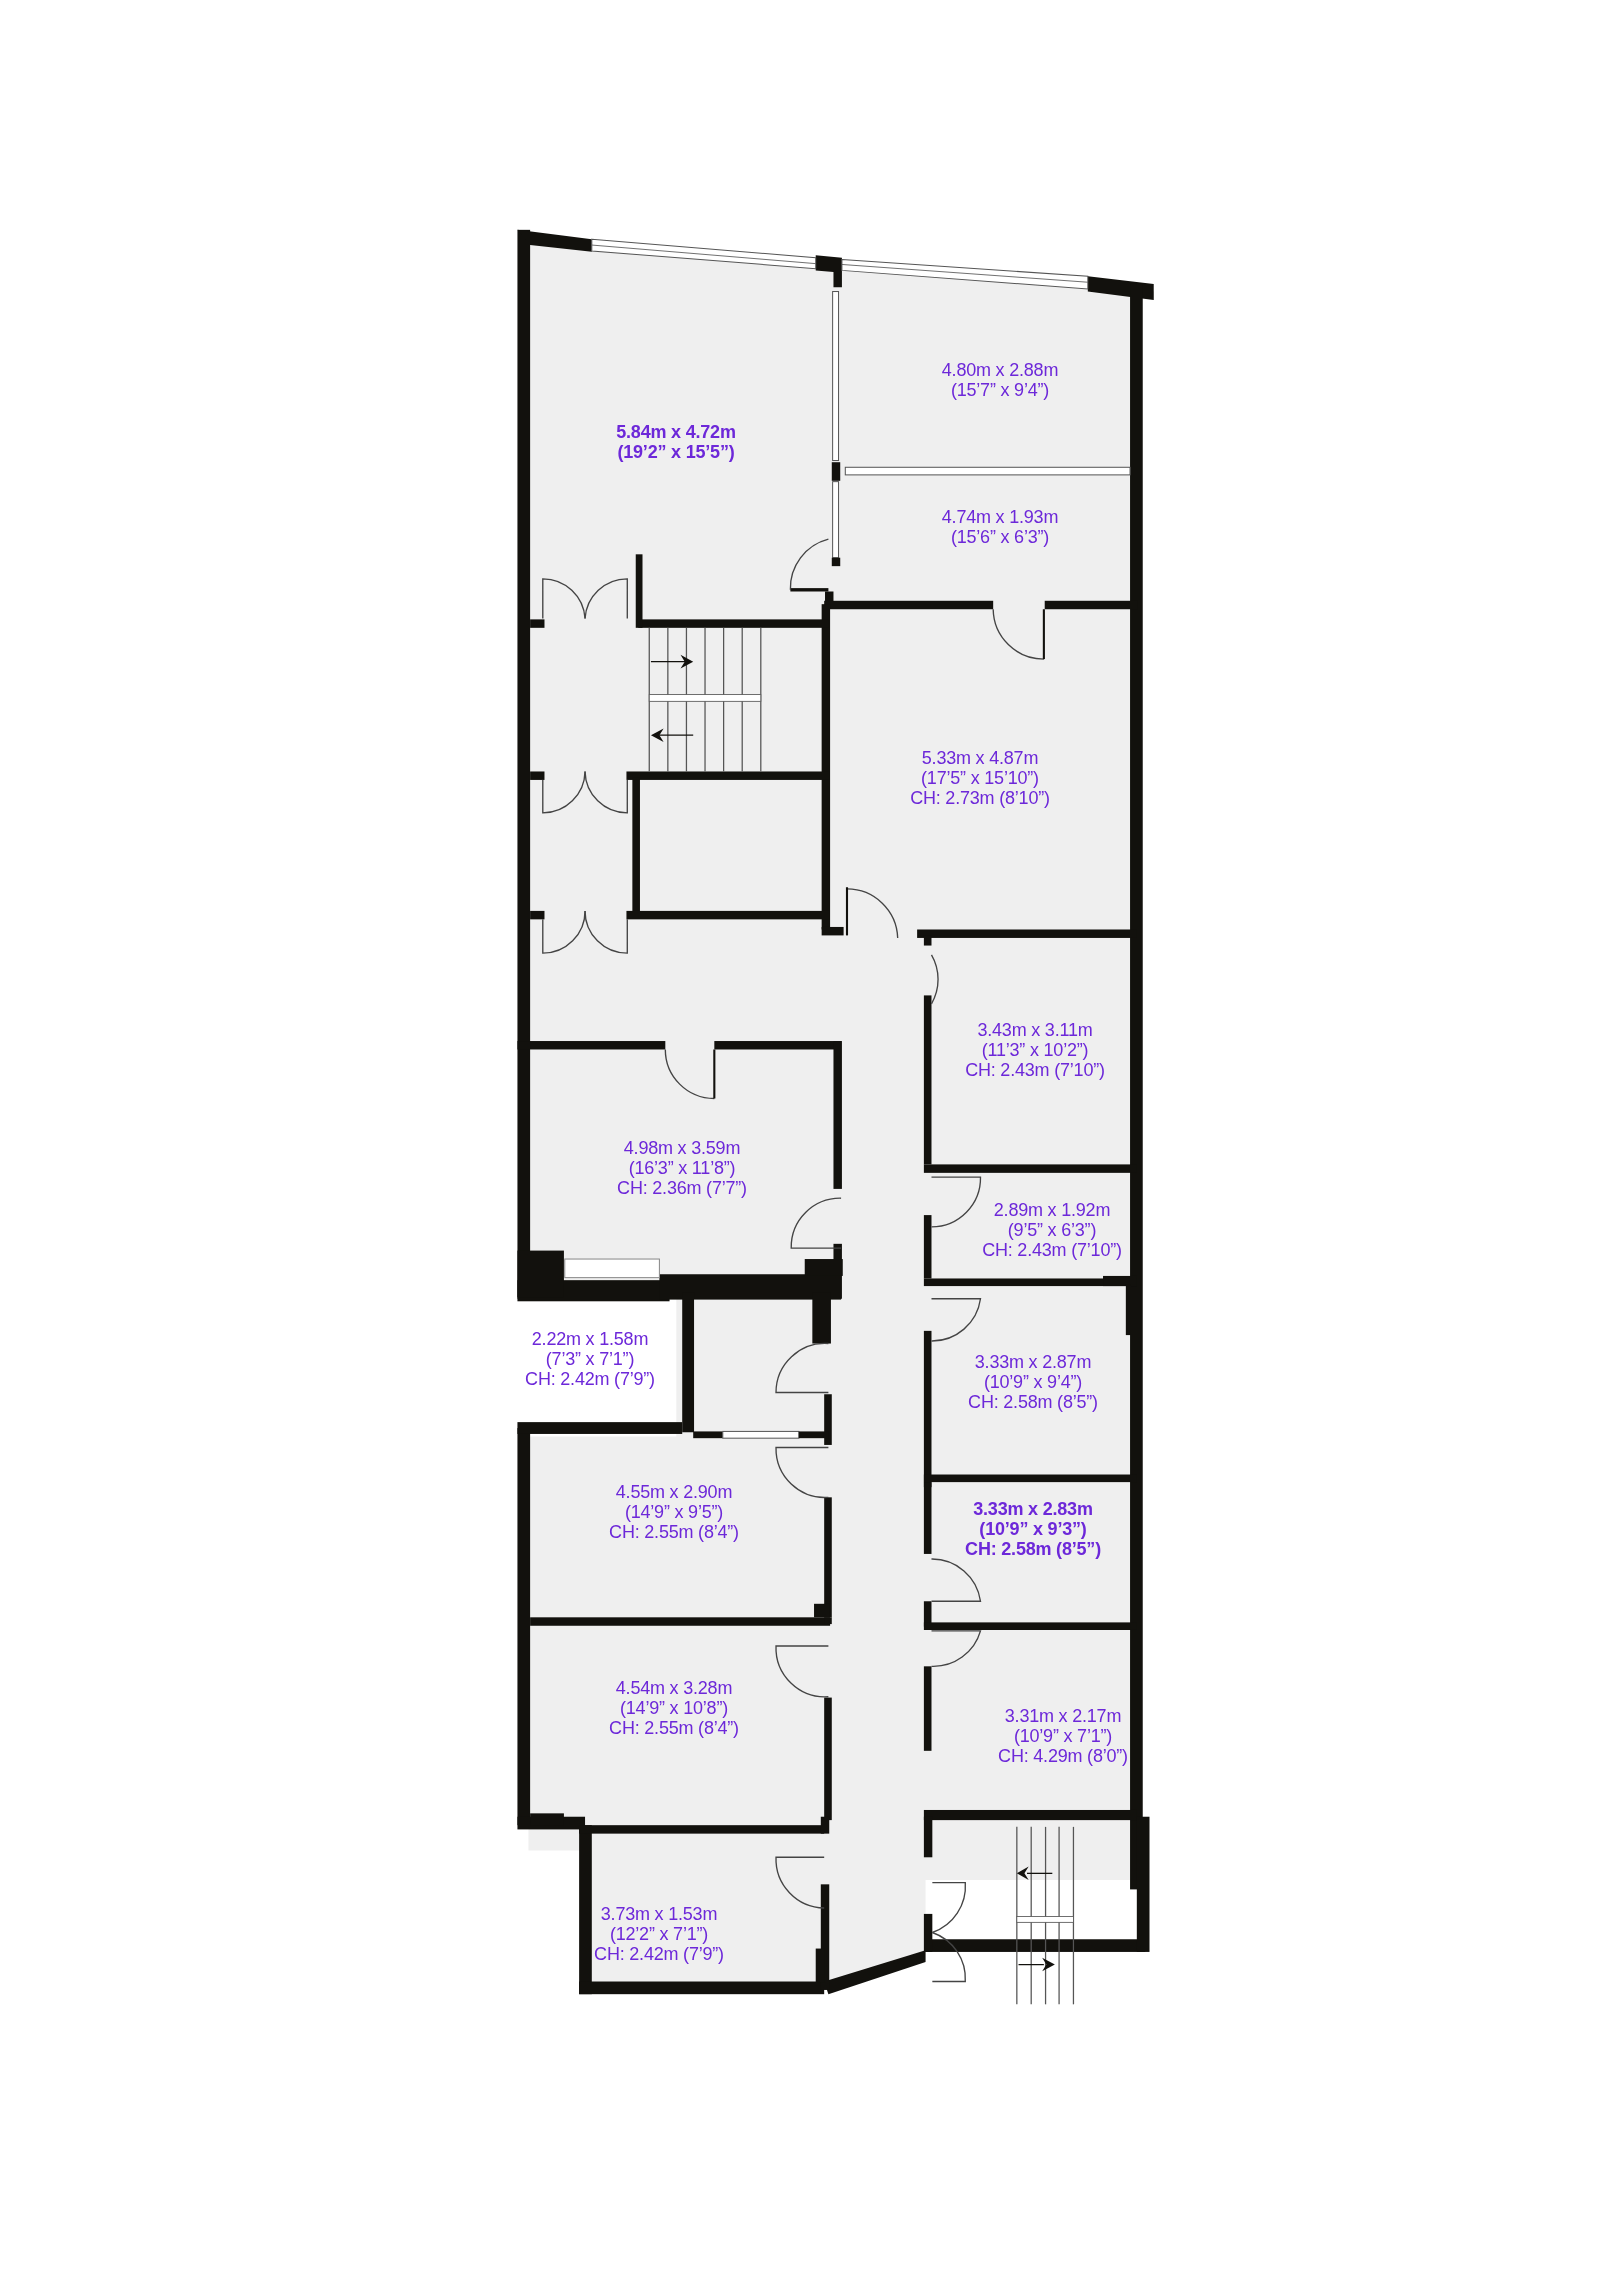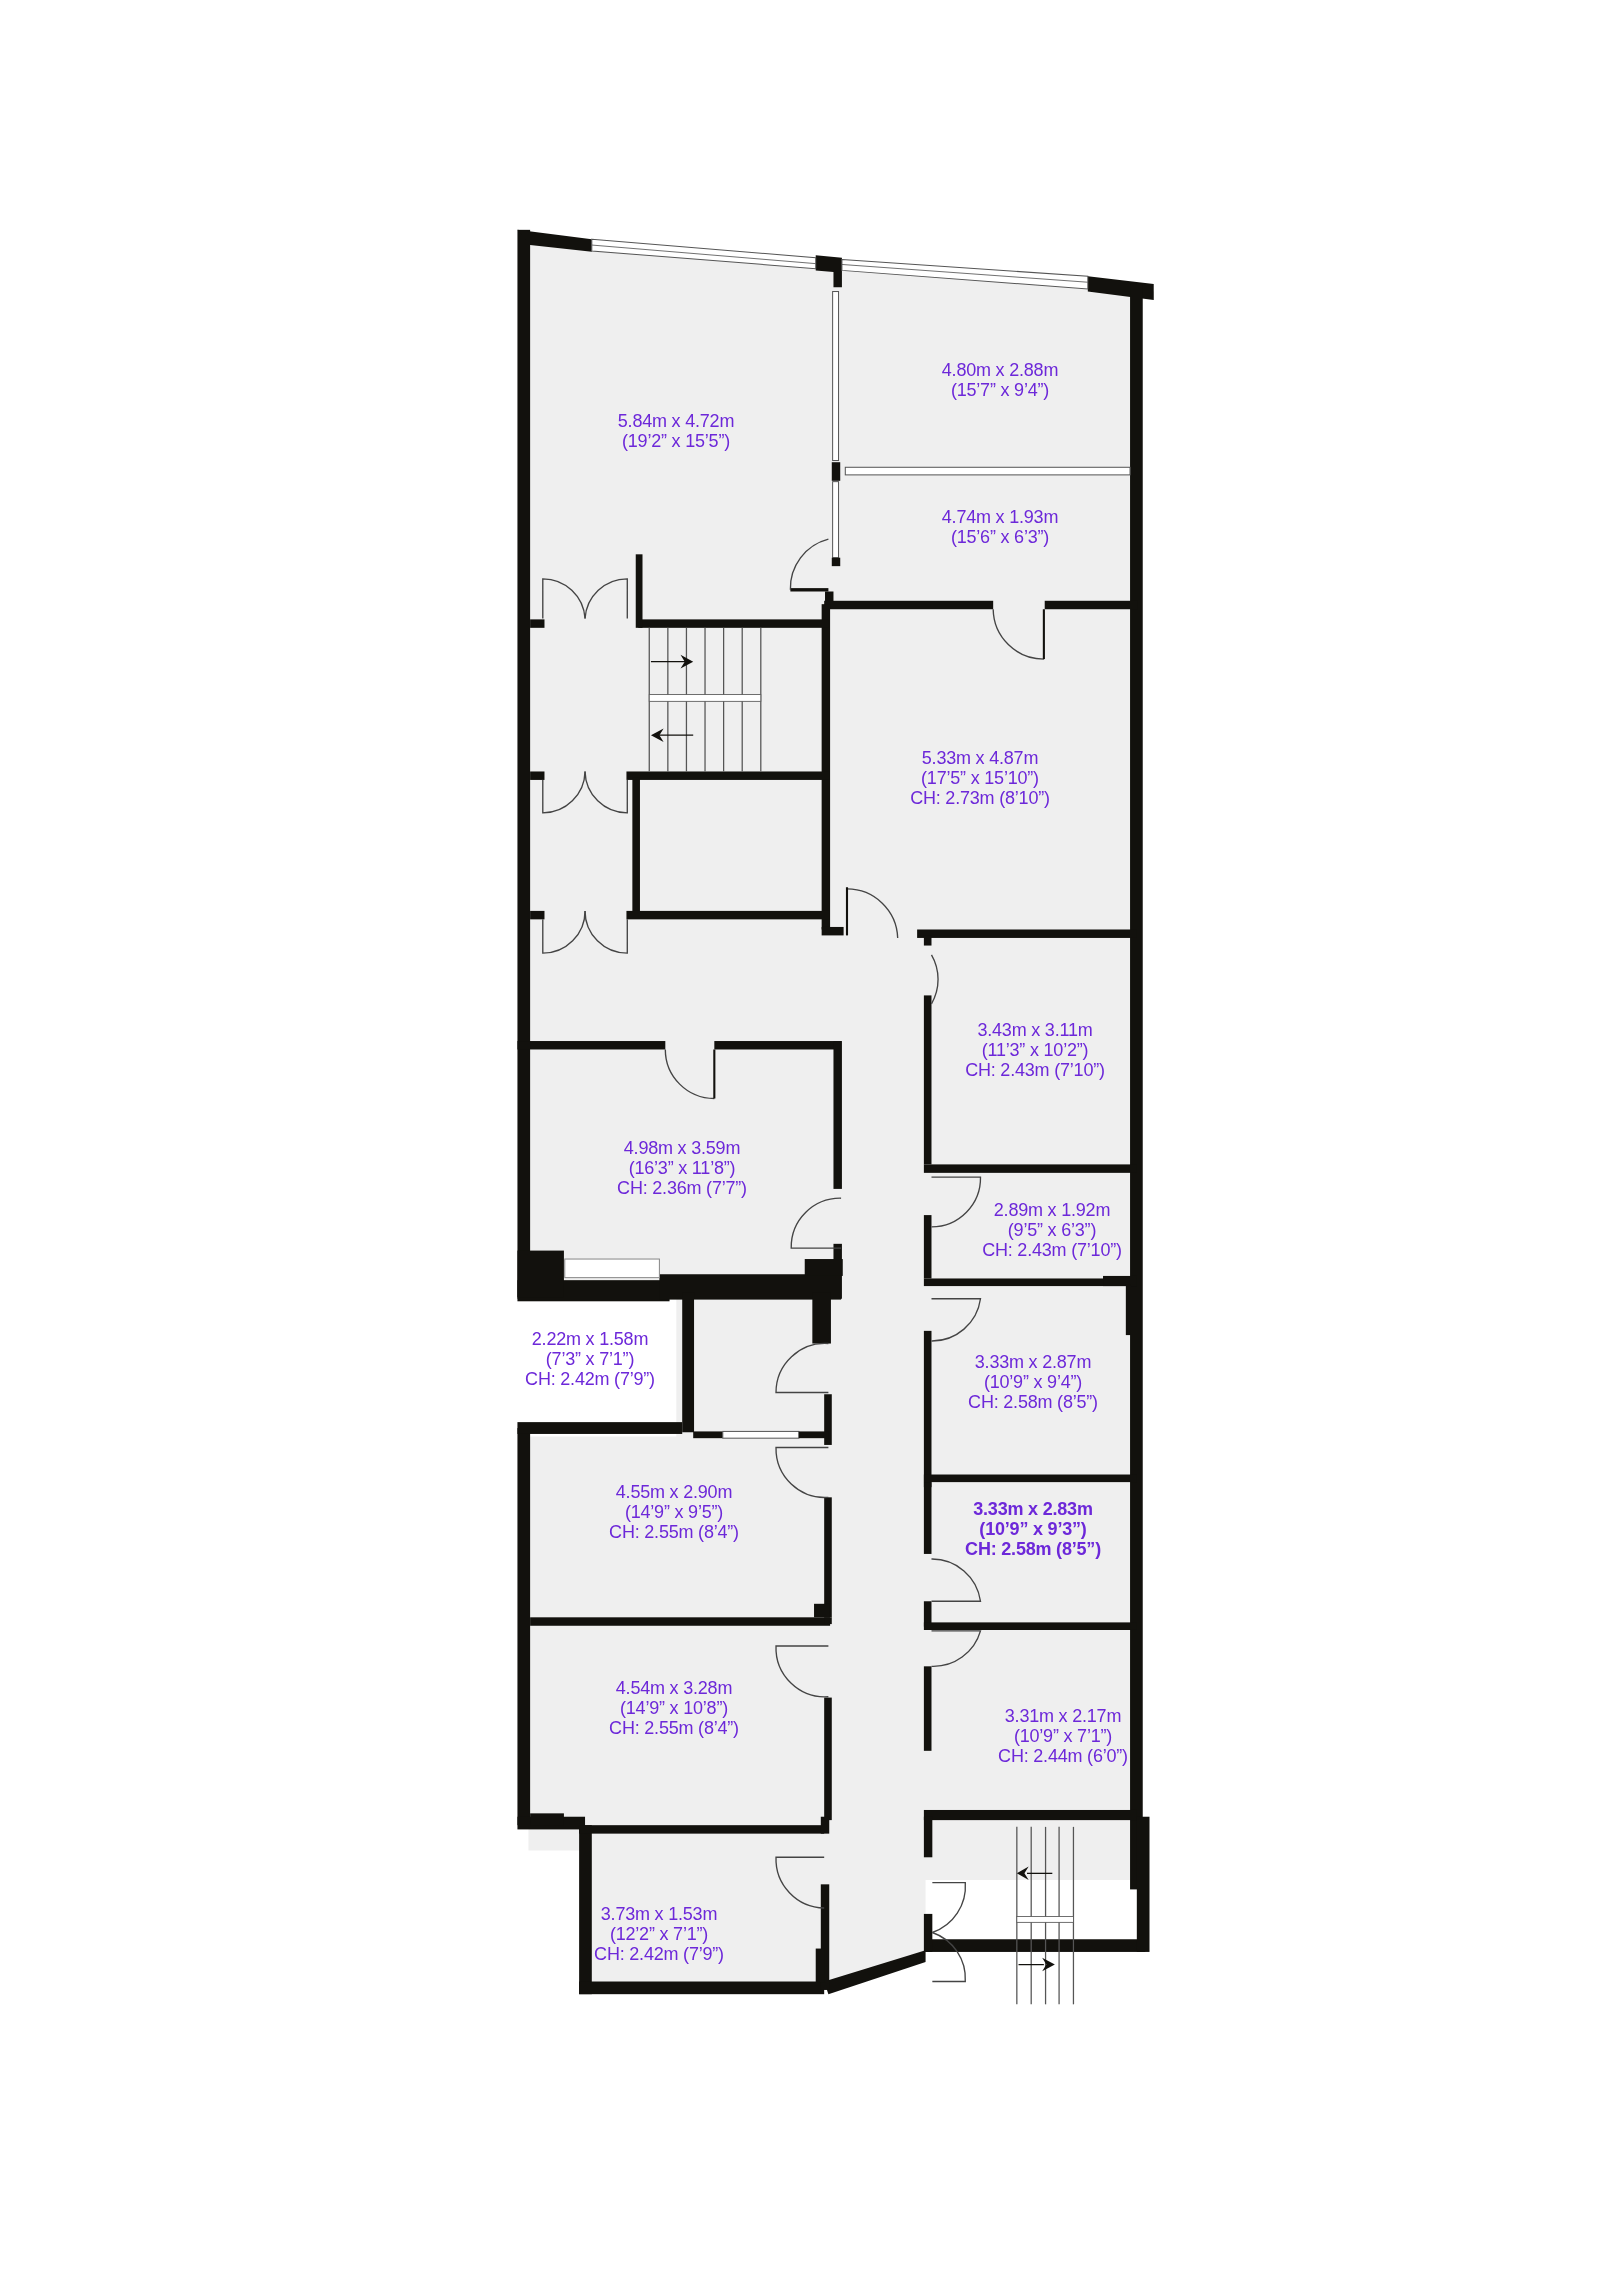--- a/index.html
+++ b/index.html
@@ -201,21 +201,21 @@
       <line class="stair" x1="1270" y1="2162" x2="1270" y2="2372"></line>
       <rect x="1203" y="2268" width="67" height="7" fill="#fff" stroke="#555" stroke-width="1"></rect>
       <line x1="1215" y1="2217" x2="1245" y2="2217" stroke="#12110d" stroke-width="1.5"></line>
       <polygon points="1217,2209 1203,2217 1217,2225 1212,2217" fill="#12110d"></polygon>
       <line x1="1205" y1="2325" x2="1235" y2="2325" stroke="#12110d" stroke-width="1.5"></line>
       <polygon points="1233,2317 1248,2325 1233,2333 1238,2325" fill="#12110d"></polygon>
     </g>
   </g>
 </svg>
 
-<div class="label" style="left:676px; top:411px;">
+<div class="label" style="left:676px; top:422px;font-weight:bold;">
   <span>5.84m x 4.72m</span>
   <span>(19’2” x 15’5”)</span>
 </div>
 <div class="label" style="left:1000px; top:360px;">
   <span>4.80m x 2.88m</span>
   <span>(15’7” x 9’4”)</span>
 </div>
 <div class="label" style="left:1000px; top:507px;">
   <span>4.74m x 1.93m</span>
   <span>(15’6” x 6’3”)</span>
@@ -261,20 +261,20 @@
   <span>CH: 2.58m (8’5”)</span>
 </div>
 <div class="label" style="left:674px; top:1678px;">
   <span>4.54m x 3.28m</span>
   <span>(14’9” x 10’8”)</span>
   <span>CH: 2.55m (8’4”)</span>
 </div>
 <div class="label" style="left:1063px; top:1706px;text-align:center;">
   <span>3.31m x 2.17m</span>
   <span>(10’9” x 7’1”)</span>
-  <span>CH: 2.44m (6’0”)</span>
+  <span>CH: 4.29m (8’0”)</span>
 </div>
 <div class="label" style="left:659px; top:1904px;">
   <span>3.73m x 1.53m</span>
   <span>(12’2” x 7’1”)</span>
   <span>CH: 2.42m (7’9”)</span>
 </div>
 
 
 </body></html>

